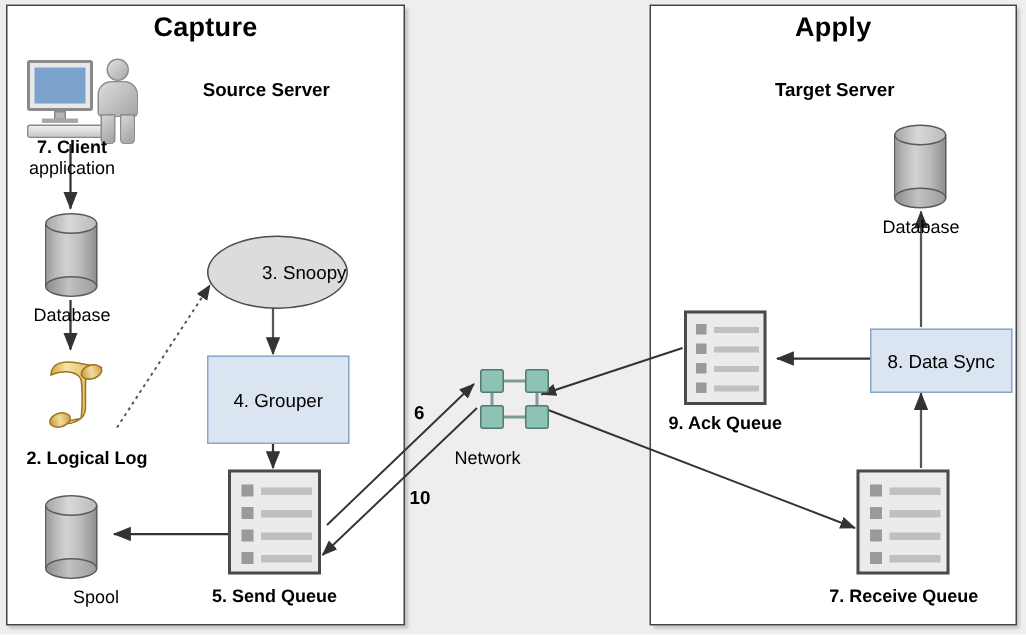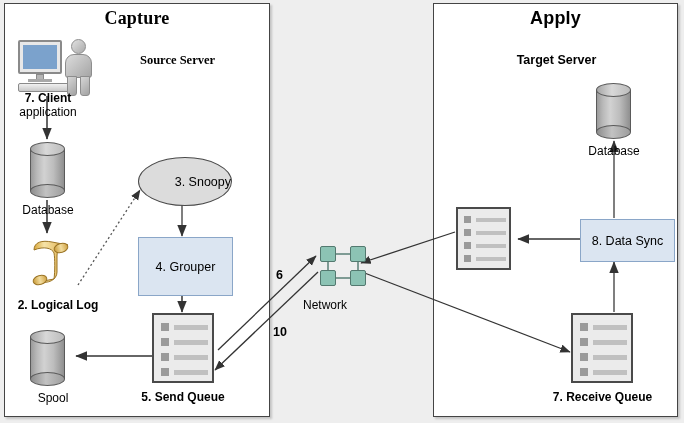--- a/index.html
+++ b/index.html
@@ -121,21 +121,21 @@
   
   .scroll{position:absolute;}
 
   svg.arrows{position:absolute;left:0;top:0;width:684px;height:423px;pointer-events:none;}
 </style>
 </head>
 <body>
 
 <div id="root">
 
-  <div class="panel" style="left:4px;top:3px;width:266px;height:414px;font-family:Liberation Serif, serif;">
+  <div class="panel" style="left:4px;top:3px;width:266px;height:414px;">
     <div class="panel-title">Capture</div>
     <div class="server-title" style="left:110px;top:49px;width:125px;">Source Server</div>
   </div>
 
 
   <div class="panel" style="left:433px;top:3px;width:245px;height:414px;padding-left:48px;">
     <div class="panel-title">Apply</div>
     <div class="server-title" style="left:60px;top:49px;width:125px;">Target Server</div>
   </div>
 
@@ -221,21 +221,21 @@
   </div>
   <div class="lbl" style="left:4px;top:298px;width:108px;">
     <b>2. Logical Log</b>
   </div>
 
   <div class="cyl" style="left:30px;top:330px;width:35px;height:56px;">
     <div class="body"></div>
     <div class="top"></div>
     <div class="bot"></div>
   </div>
-  <div class="lbl" style="left:12px;top:391px;width:82px;">Spool</div>
+  <div class="lbl" style="left:23px;top:391px;width:82px;">Spool</div>
 
   <div class="ellipse" style="left:138px;top:157px;width:92px;height:47px;">
     <span class="t">3. Snoopy</span>
   </div>
 
   <div class="bluebox" style="left:138px;top:237px;width:95px;height:59px;">
     <span class="t">4. Grouper</span>
   </div>
 
   <div class="queue" style="left:152px;top:313px;width:62px;height:70px;">
@@ -292,20 +292,23 @@
       </div>
     <div class="row" style="left:6px;top:33px;">
         <span class="sq" style="width:7px;height:7px;"></span>
         <span class="bar" style="width:30px;height:4px;"></span>
       </div>
     <div class="row" style="left:6px;top:46px;">
         <span class="sq" style="width:7px;height:7px;"></span>
         <span class="bar" style="width:30px;height:4px;"></span>
       </div>
   </div>
+  <div class="lbl" style="left:430px;top:275px;width:107px;">
+    <b>9. Ack Queue</b>
+  </div>
 
   <div class="bluebox" style="left:580px;top:219px;width:95px;height:43px;">
     <span class="t">8. Data Sync</span>
   </div>
 
   <div class="queue" style="left:571px;top:313px;width:62px;height:70px;">
     <div class="row" style="left:7px;top:8px;">
         <span class="sq"></span>
         <span class="bar" style="width:34px;"></span>
       </div>

